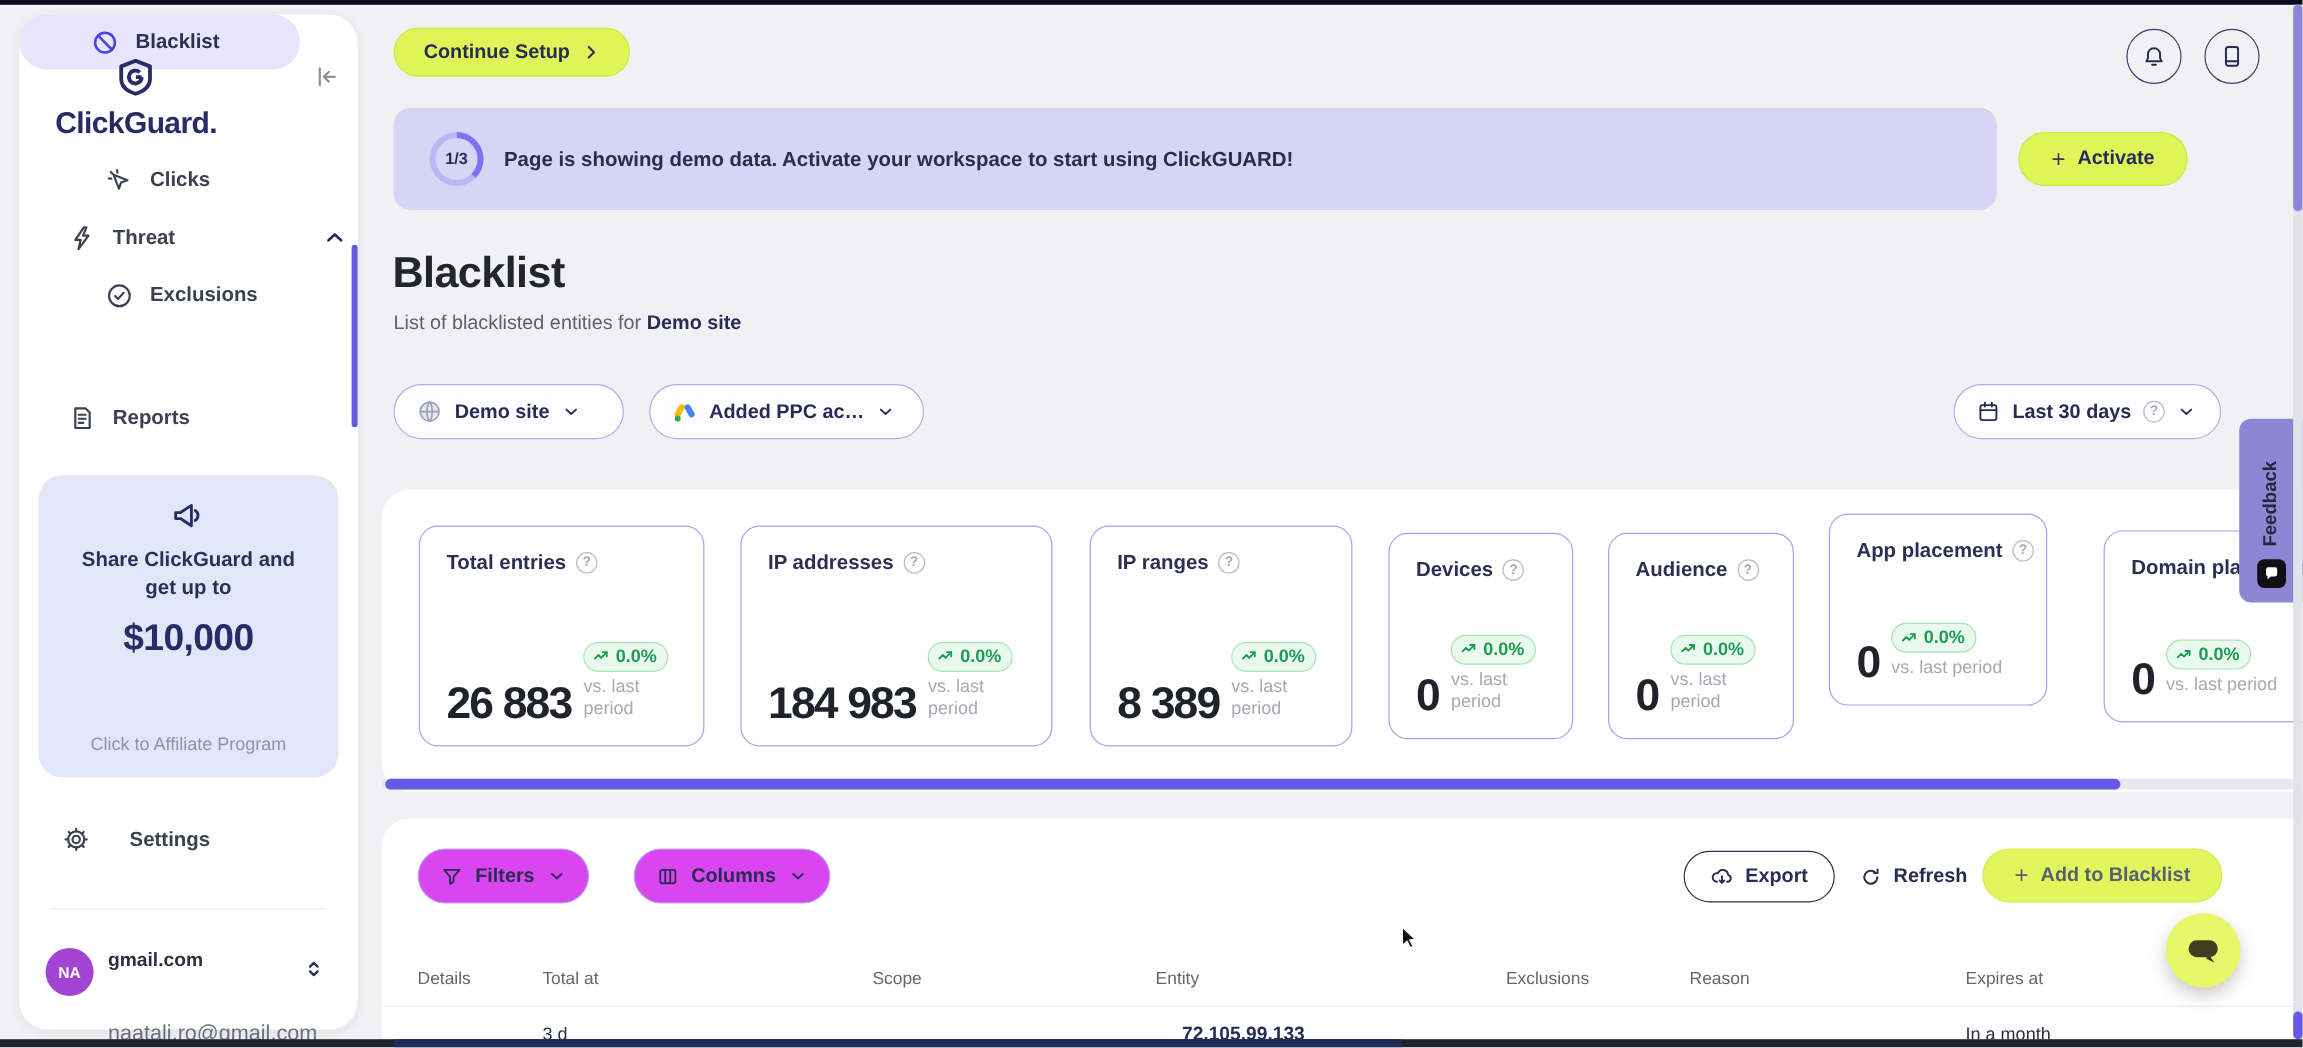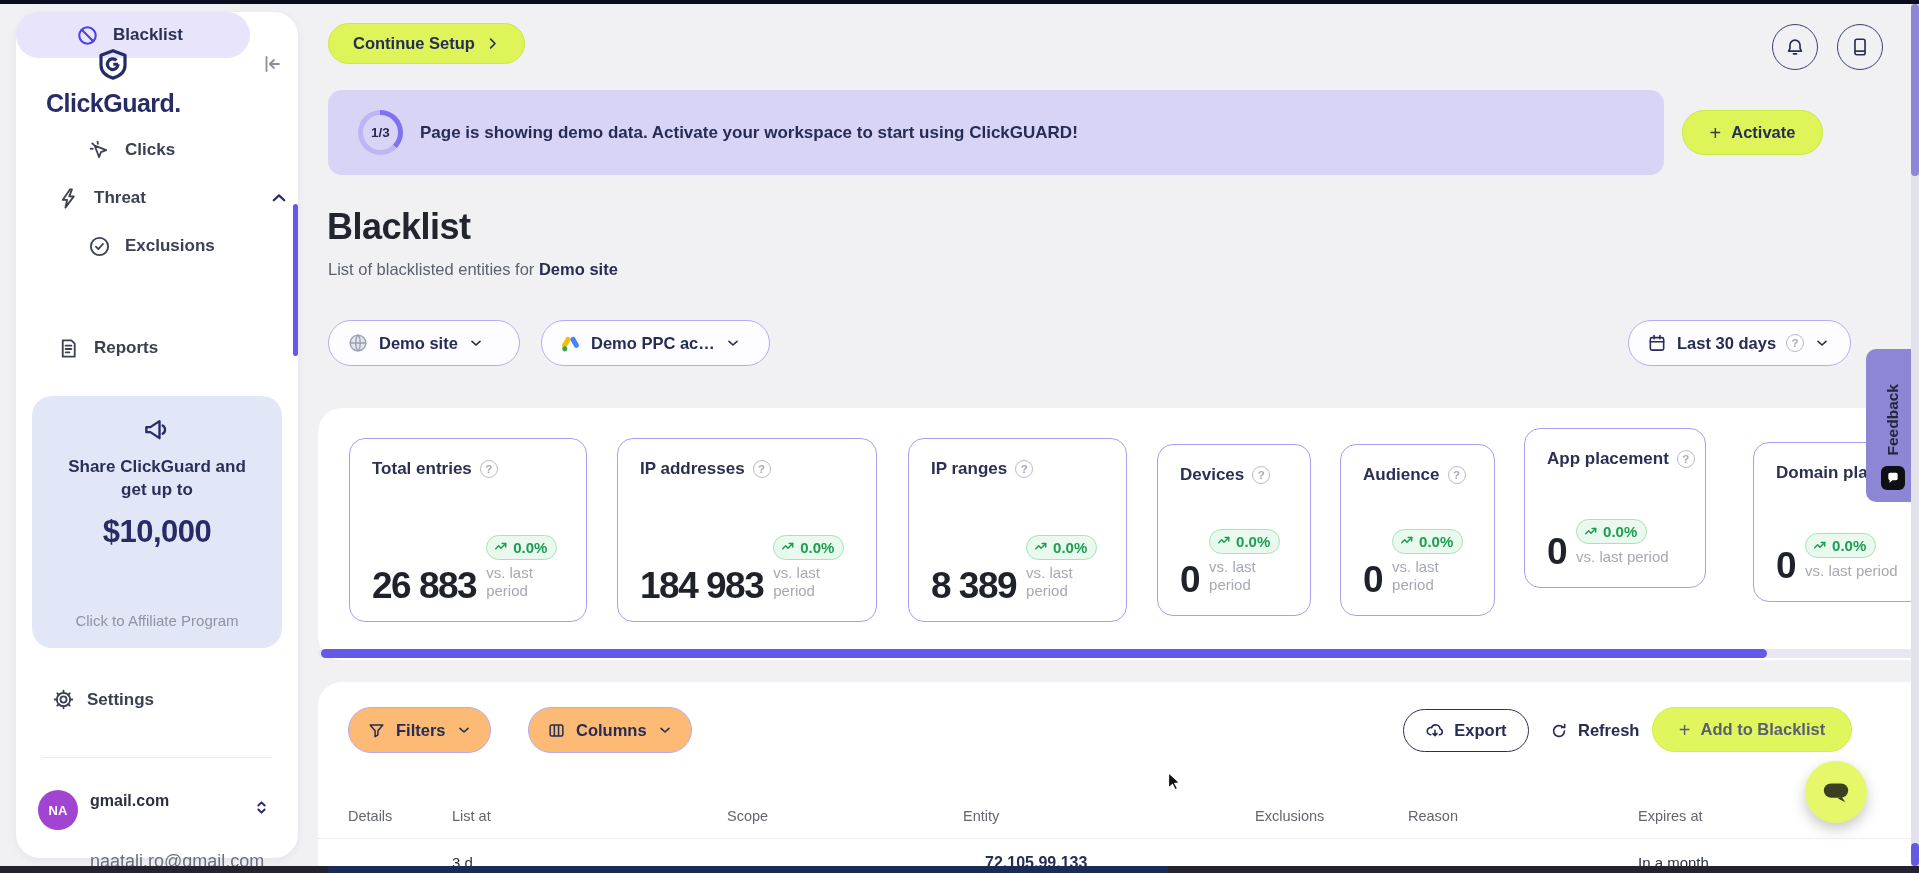--- a/index.html
+++ b/index.html
@@ -38,21 +38,21 @@
     text-align:center;
   }
   .aff-title { position:absolute; left:25px; top:60px; width:200px; font-size:17px; font-weight:700; color:#2a3057; line-height:1.35; }
   .aff-amount { position:absolute; left:0; top:118px; width:250px; font-size:31px; font-weight:800; color:#272c67; letter-spacing:-0.5px; }
   .aff-share {
     position:absolute; left:19px; top:166px; width:212px; height:38px; border:1.6px solid #2a3057;
     border-radius:19px; background:rgba(255,255,255,.55); display:flex; align-items:center; justify-content:center;
     gap:9px; font-size:16.5px; font-weight:700; color:#2a3057; cursor:pointer;
   }
   .aff-footer { position:absolute; left:0; top:216px; width:250px; font-size:15px; color:#8f93a3; }
-  .settings-row { position:absolute; left:36px; top:676px; display:flex; align-items:center; gap:12px;
+  .settings-row { position:absolute; left:36px; top:676px; display:flex; align-items:center; gap:33px;
                   font-size:17px; font-weight:600; color:#3c4152; cursor:pointer; }
   .acct-divider { position:absolute; left:26px; top:745px; width:230px; height:1px; background:#ebebf0; }
   .avatar { position:absolute; left:22px; top:778px; width:40px; height:40px; border-radius:50%;
             background:#a244d2; color:#fff; font-size:13px; font-weight:700;
             display:flex; align-items:center; justify-content:center; }
   .acct-name { position:absolute; left:74px; top:780px; font-size:16px; font-weight:700; color:#2b3040; }
   .acct-email { position:absolute; left:74px; top:800px; font-size:18px; color:#6b7080;margin-top:39px; }
   .acct-sort { position:absolute; left:236px; top:786px; cursor:pointer; }
 
   
@@ -104,21 +104,21 @@
   .badge { display:inline-flex; align-items:center; gap:5px; padding:3px 9px 3px 7px; border-radius:13px;
            background:#e9f9ee; border:1px solid #a5e4b5; color:#1d9d52; font-size:15px; font-weight:700; width:max-content; }
   .vs { font-size:15px; color:#a6a9b4; line-height:1.25; width:64px; }
   .vs.one-line { width:auto; white-space:nowrap; }
   .h-scroll-track { left:318px; top:649px; width:1601px; height:9px; background:#e9e8f2; border-radius:5px; }
   .h-scroll-thumb { left:321px; top:649px; width:1446px; height:9px; background:#655ae8; border-radius:5px; cursor:grab; }
 
   
   .table-panel { left:318px; top:682px; width:1601px; height:184px; background:#fff; border-radius:24px 0 0 0; overflow:hidden; }
   .tool-pill { position:absolute; top:25px; height:46px; border:1.3px solid #b5abf3; border-radius:23px;
-               background:#fdba74; display:flex; align-items:center; gap:10px; padding:0 18px;
+               background:#d946ef; display:flex; align-items:center; gap:10px; padding:0 18px;
                font-size:16.5px; font-weight:600; color:#272c54; cursor:pointer; }
   .export-btn { position:absolute; left:1085px; top:27px; width:126px; height:43px; border:1.4px solid #2b3152;
                 border-radius:22px; display:flex; align-items:center; justify-content:center; gap:9px;
                 font-size:16.5px; font-weight:700; color:#272c54; cursor:pointer; background:#fff; }
   .refresh-btn { position:absolute; left:1231px; top:27px; height:43px; display:flex; align-items:center; gap:9px;
                  font-size:16.5px; font-weight:700; color:#272c54; cursor:pointer; }
   .add-btn { position:absolute; left:1334px; top:25px; width:200px; height:45px;
              background:#e1f55d; border:1px solid #cfec50; border-radius:23px;
              display:flex; align-items:center; justify-content:center; gap:10px;
              font-size:16.5px; font-weight:600; color:#585f74; cursor:pointer; }
@@ -317,21 +317,21 @@
   </div>
 
   <div class="pill" style="left:541px; width:229px;">
     <span>
       <svg width="21" height="21" viewBox="0 0 24 24">
         <path fill="#fbbc04" d="M10.6 4.9a2.9 2.9 0 0 0-4 1.05L3 12.3a2.9 2.9 0 1 0 5 2.9l3.6-6.3a2.9 2.9 0 0 0-1-4z"></path>
         <path fill="#4285f4" d="M13.4 4.9a2.9 2.9 0 0 1 4 1.05l3.6 6.35a2.9 2.9 0 1 1-5 2.9l-3.6-6.3a2.9 2.9 0 0 1 1-4z"></path>
         <circle cx="5.5" cy="18.1" r="2.9" fill="#34a853"></circle>
       </svg>
     </span>
-    <span>Demo PPC ac…</span>
+    <span>Added PPC ac…</span>
     <span>
       <svg width="16" height="16" viewBox="0 0 24 24" fill="none" stroke="#272c54" stroke-width="2.4" stroke-linecap="round" stroke-linejoin="round">
           <path d="M6 9.5l6 5.5 6-5.5"></path>
         </svg>
     </span>
   </div>
 
   <div class="pill" style="left:1628px; width:223px;">
     <span>
       <svg width="20" height="20" viewBox="0 0 24 24" fill="none" stroke="#272c54" stroke-width="1.9" stroke-linecap="round" stroke-linejoin="round">
@@ -542,21 +542,21 @@
       </span>
       <span>Refresh</span>
     </div>
 
     <button class="add-btn">
       <span class="plus-glyph" style="color:#585f74;">+</span>
       <span>Add to Blacklist</span>
     </button>
 
     <span class="th" style="left:30px;">Details</span>
-    <span class="th" style="left:134px;">List at</span>
+    <span class="th" style="left:134px;">Total at</span>
     <span class="th" style="left:409px;">Scope</span>
     <span class="th" style="left:645px;">Entity</span>
     <span class="th" style="left:937px;">Exclusions</span>
     <span class="th" style="left:1090px;">Reason</span>
     <span class="th" style="left:1320px;">Expires at</span>
     <div class="thead-line"></div>
 
     <div>
       <span class="td" style="left:134px;">3 d</span>
       <span class="td td-entity" style="left:667px;">72.105.99.133</span>

